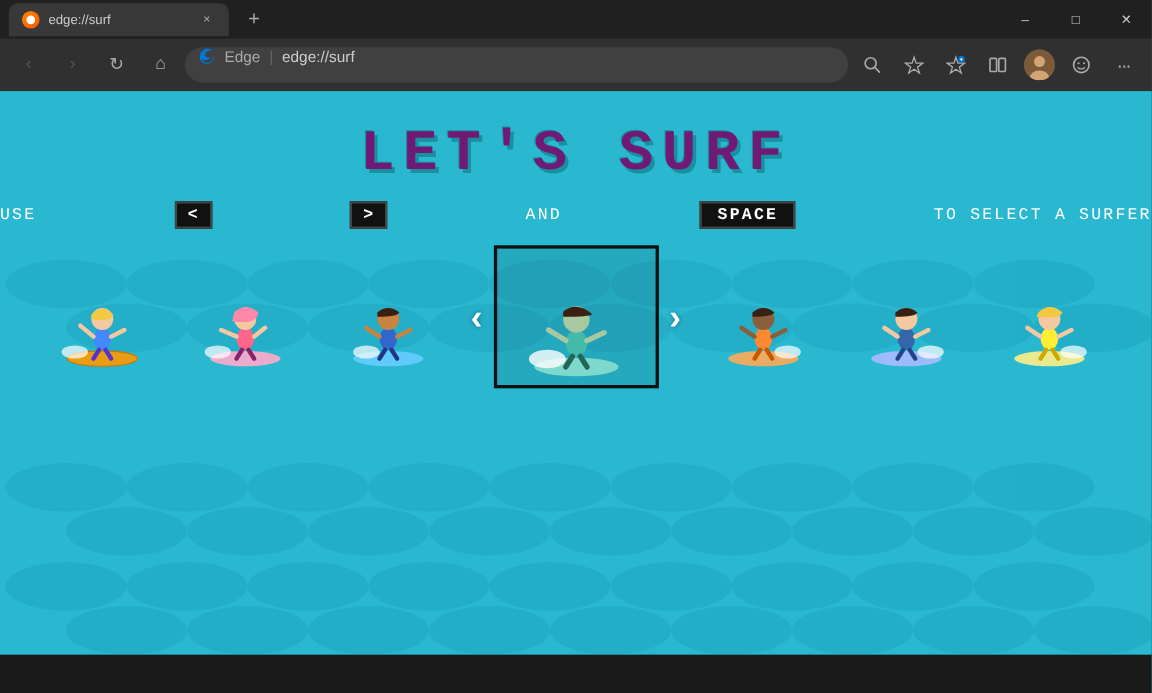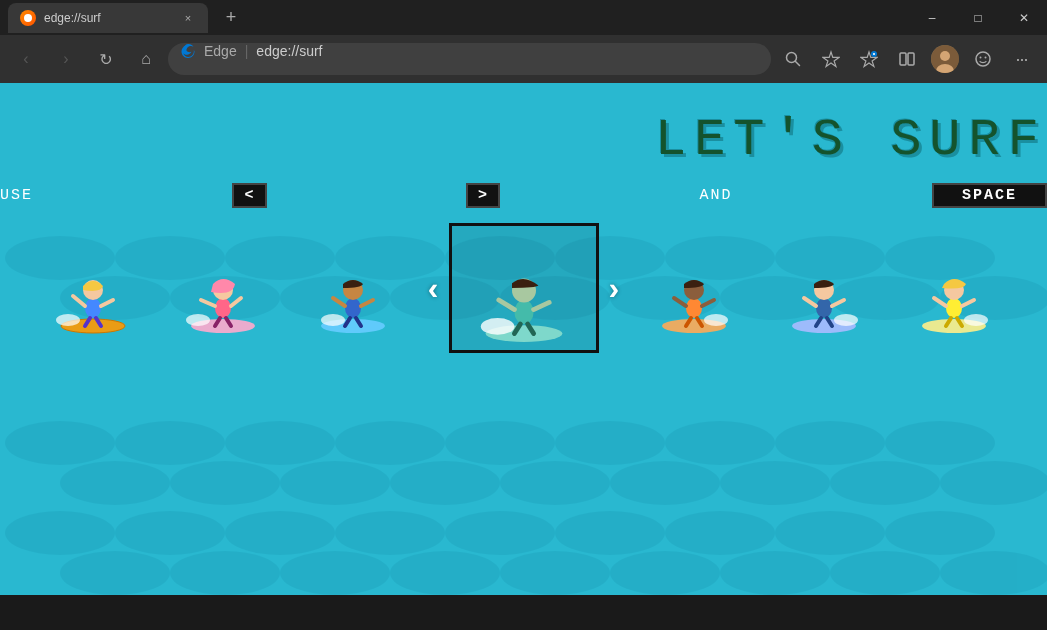--- a/index.html
+++ b/index.html
@@ -180,25 +180,25 @@
       inset: 0;
       background-color: #29b8d0;
     }
 
     
     .game-title {
       position: absolute;
       top: 28px;
       left: 0;
       right: 0;
-      text-align: right;
+      text-align: center;
       font-family: 'Courier New', monospace;
       font-size: 52px;
-      font-weight: normal;
-      color: #14532d;
+      font-weight: bold;
+      color: #701a75;
       letter-spacing: 8px;
       text-shadow: 3px 3px 0 #1a8fa0, -1px -1px 0 #1a8fa0;
     }
 
     
     .instruction-row {
       position: absolute;
       top: 100px;
       left: 0;
       right: 0;
@@ -220,21 +220,21 @@
       padding: 2px 10px;
       border: 2px solid #444;
       letter-spacing: 1px;
     }
     .space-badge {
       background: #111;
       color: #fff;
       font-family: 'Courier New', monospace;
       font-size: 15px;
       font-weight: bold;
-      padding: 2px 28px;
+      padding: 2px 14px;
       border: 2px solid #444;
       letter-spacing: 2px;
     }
 
     
     .surfers-row {
       position: absolute;
       top: 140px;
       left: 0;
       right: 0;
@@ -423,20 +423,21 @@
     </div>
 
     <div class="game-title">LET'S SURF</div>
 
     <div class="instruction-row">
       <span>USE</span>
       <span class="key-badge">&lt;</span>
       <span class="key-badge">&gt;</span>
       <span>AND</span>
       <span class="space-badge">SPACE</span>
+      <span>TO SELECT A SURFER</span>
     </div>
 
     <div class="surfers-row">
 
       <div class="surfer-slot">
         <svg width="80" height="100" viewBox="0 0 80 100">
 
           <ellipse cx="40" cy="88" rx="32" ry="7" fill="#ff9900" opacity="0.9"></ellipse>
           <ellipse cx="40" cy="88" rx="32" ry="7" fill="none" stroke="#cc7700" stroke-width="1"></ellipse>
 

